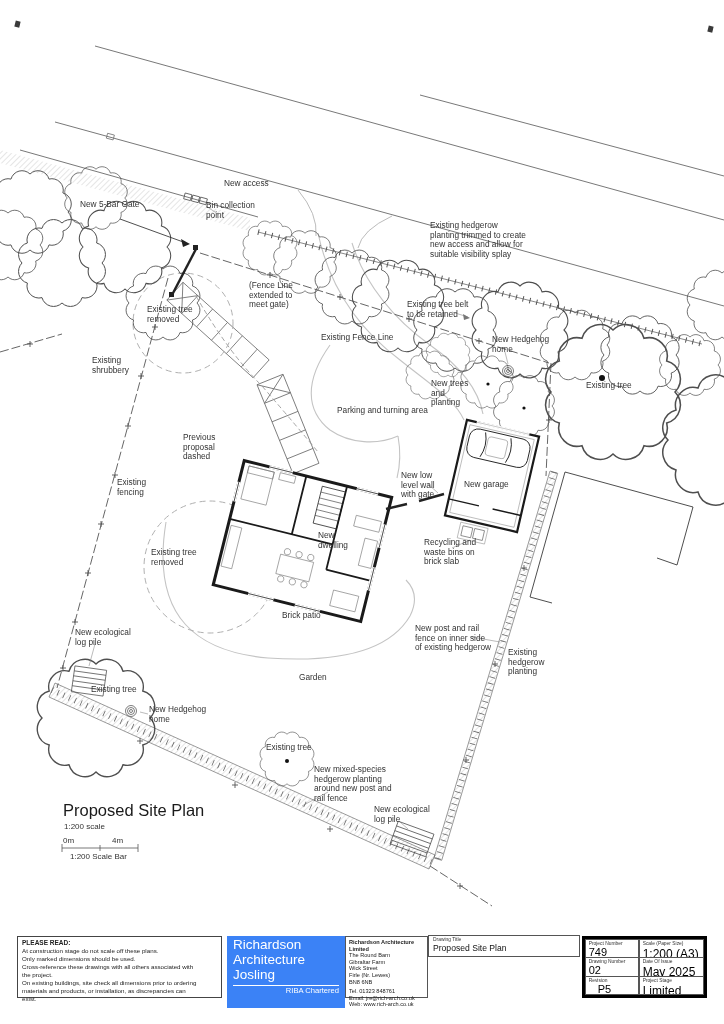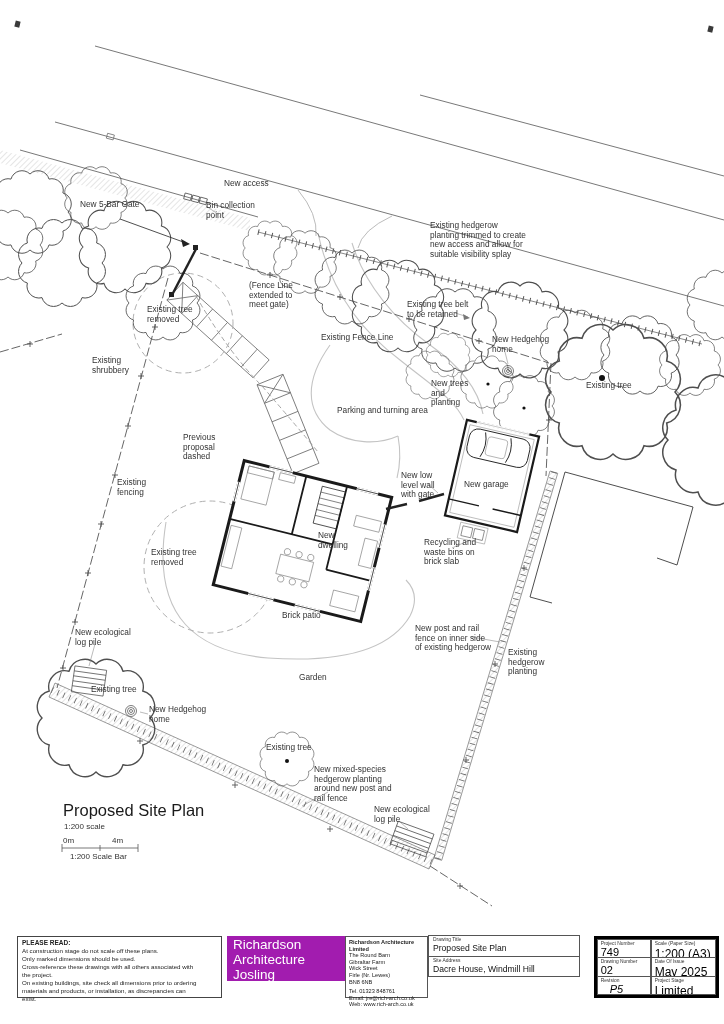--- a/index.html
+++ b/index.html
@@ -12,39 +12,39 @@
   .plan-sub{font-size:8px;}
   .tree{fill:none;stroke:#4f4f4f;stroke-width:1;vector-effect:non-scaling-stroke;}
   .thin{stroke:#555;stroke-width:0.8;fill:none;}
   .drv{stroke:#c4c4c4;stroke-width:1.1;fill:none;}
   .dashgrey{stroke:#9a9a9a;stroke-width:0.9;fill:none;stroke-dasharray:5 3;}
   
   .tb{position:absolute;box-sizing:border-box;background:#fff;}
   .please-read{left:17px;top:936px;width:205px;height:62px;border:1px solid #444;
                padding:2px 4px;font-size:6.2px;line-height:1.28;}
   .please-read .hd{font-weight:bold;font-size:6.5px;}
-  .logo{left:227px;top:936px;width:118px;height:45px;background:#a21caf;color:#fff;
+  .logo{left:227px;top:936px;width:118px;height:72px;background:#3b82f6;color:#fff;
         padding:2px 6px;font-size:13.5px;line-height:1.1;}
   .logo .ul{border-top:1px solid #fff;margin-top:2px;}
-  .logo .tag{font-size:7.6px;margin-top:1px;font-family:Liberation Mono, monospace;}
+  .logo .tag{font-size:7.6px;text-align:right;margin-top:1px;}
   .company{left:345px;top:936px;width:83px;height:62px;border:0.8px solid #555;
            padding:2px 3px;font-size:5.6px;line-height:1.18;}
   .company .nm{font-weight:bold;}
   .company .contact{margin-top:3px;}
   .fields{left:428px;top:936px;width:152px;height:62px;display:grid;
           grid-template-rows:1fr 1fr 1fr;}
   .fields .cell{border:0.8px solid #555;padding:1px 4px;margin-top:-0.8px;}
   .cell .flabel{font-size:4.9px;color:#333;}
   .cell .fvalue{font-size:8.6px;color:#111;margin-top:1px;}
-  .project{left:594px;top:936px;width:125px;height:62px;border:3px solid #000;
+  .project{left:582px;top:936px;width:125px;height:62px;border:3px solid #000;
            display:grid;grid-template-columns:54px 1fr;grid-template-rows:1fr 1fr 1fr;}
   .project .cell{border:0.7px solid #555;margin:-0.35px;padding:1px 3px;overflow:hidden;}
   .project .big{font-size:11px;color:#000;margin-top:0;}
   .project .med{font-size:12px;color:#000;margin-top:1px;}
-  .project .rev{padding-left:9px;font-style:italic;}
+  .project .rev{padding-left:9px;}
 </style>
 </head>
 <body>
 
 <svg width="724" height="935" viewBox="0 0 724 935">
   <defs>
     <pattern id="hatch" width="4" height="4" patternUnits="userSpaceOnUse" patternTransform="rotate(45)">
       <line x1="0" y1="0" x2="0" y2="4" stroke="#999" stroke-width="0.5"></line>
     </pattern>
     <path id="treepath" d="M90,50 A12 12 0 0 1 84.64,70 A12 12 0 0 1 70,84.64 A12 12 0 0 1 50,90 A12 12 0 0 1 30,84.64 A12 12 0 0 1 15.36,70 A12 12 0 0 1 10,50 A12 12 0 0 1 15.36,30 A12 12 0 0 1 30,15.36 A12 12 0 0 1 50,10 A12 12 0 0 1 70,15.36 A12 12 0 0 1 84.64,30 A12 12 0 0 1 90,50 Z"></path>
@@ -311,24 +311,20 @@
       <div>Email: jre@rich-arch.co.uk</div>
       <div>Web: www.rich-arch.co.uk</div>
     </div>
 </div>
 
 <div class="tb fields">
   <div class="cell">
     <div class="flabel">Drawing Title</div>
     <div class="fvalue">Proposed Site Plan</div>
   </div>
-  <div class="cell">
-    <div class="flabel">Site Address</div>
-    <div class="fvalue">Dacre House, Windmill Hill</div>
-  </div>
 </div>
 
 <div class="tb project">
   <div class="cell">
     <div class="flabel">Project Number</div>
     <div class="fvalue big">749</div>
   </div>
   <div class="cell">
     <div class="flabel">Scale (Paper Size)</div>
     <div class="fvalue med">1:200 (A3)</div>

